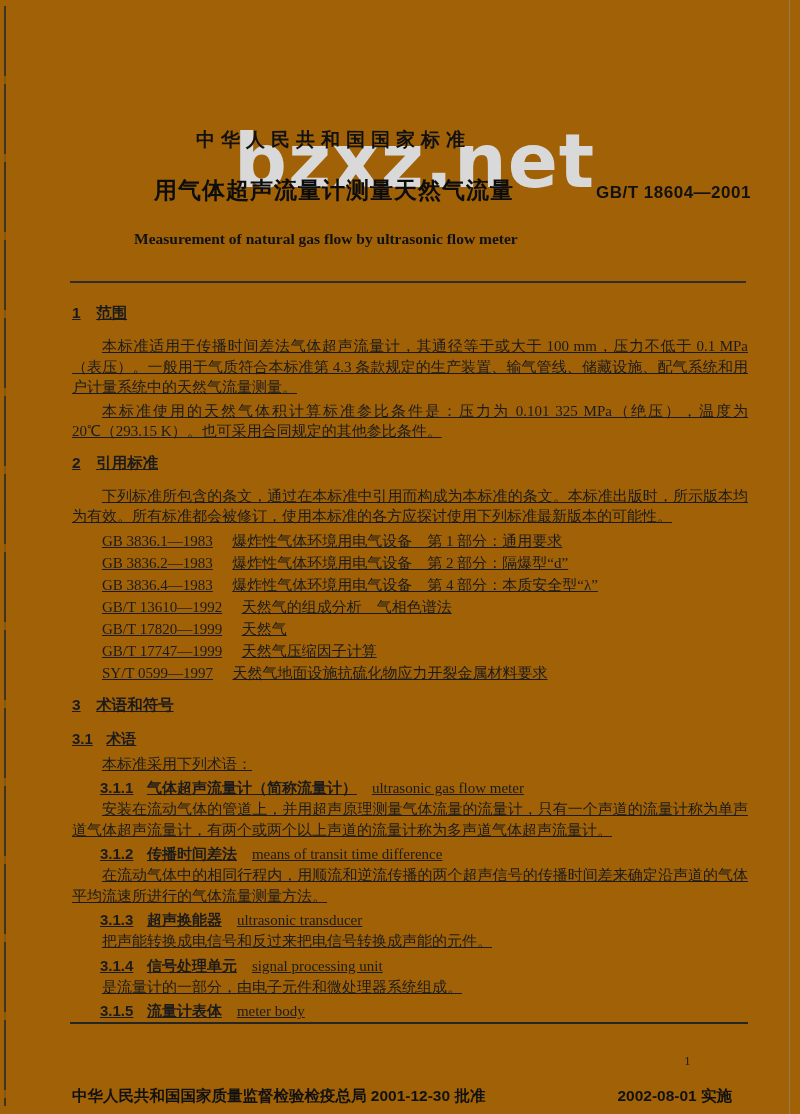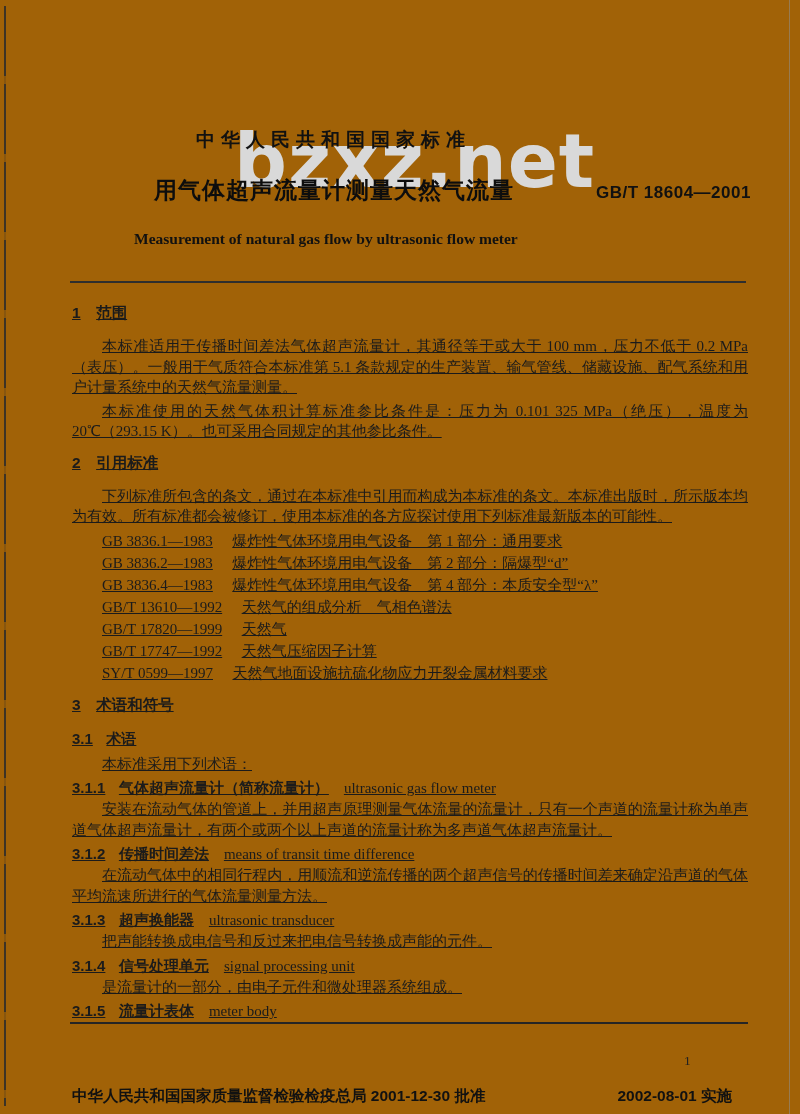--- a/index.html
+++ b/index.html
@@ -63,21 +63,21 @@
     font-family:"Liberation Sans", sans-serif; font-weight:bold;
     font-size:15px; line-height:22px; margin:8px 0 4px;
   }
   .sub .no { margin-right:0.9em; }
   .para { margin:0 0 3px; text-indent:2em; text-align:justify; }
   .reflist { margin:2px 0 4px; }
   .ref-item { padding-left:2em; line-height:22px; white-space:nowrap; }
   .ref-code { margin-right:1.3em; }
   .term-head { line-height:22px; margin-top:3px; }
   .term-no {
-    font-family:"Liberation Sans", sans-serif; font-weight:bold; margin-right:0.9em;
+    font-family:"Liberation Sans", sans-serif; font-weight:bold; margin-right:0.9em;margin-left:28px;
   }
   .term-cn { font-family:"Liberation Sans", sans-serif; font-weight:bold; }
   .term-en { font-family:"Liberation Serif", serif; margin-left:1em; }
   
   .footer-rule {
     position:absolute; left:70px; top:1022px; width:678px; height:2px;
     background:#252525; z-index:1;
   }
   .footer {
     position:absolute; left:72px; top:1086px; width:660px; z-index:1;
@@ -104,21 +104,21 @@
   <div class="title-cn">用气体超声流量计测量天然气流量</div>
   <div class="std-code">GB/T 18604—2001</div>
   <div class="title-en">Measurement of natural gas flow by ultrasonic flow meter</div>
   <div class="header-rule"></div>
 
   <div class="body">
 
     <div class="sec">
       <span class="no">1</span><span>范围</span>
     </div>
-    <p class="para">本标准适用于传播时间差法气体超声流量计，其通径等于或大于 100 mm，压力不低于 0.2 MPa（表压）。一般用于气质符合本标准第 5.1 条款规定的生产装置、输气管线、储藏设施、配气系统和用户计量系统中的天然气流量测量。</p>
+    <p class="para">本标准适用于传播时间差法气体超声流量计，其通径等于或大于 100 mm，压力不低于 0.1 MPa（表压）。一般用于气质符合本标准第 4.3 条款规定的生产装置、输气管线、储藏设施、配气系统和用户计量系统中的天然气流量测量。</p>
     <p class="para">本标准使用的天然气体积计算标准参比条件是：压力为 0.101 325 MPa（绝压），温度为 20℃（293.15 K）。也可采用合同规定的其他参比条件。</p>
 
     <div class="sec">
       <span class="no">2</span><span>引用标准</span>
     </div>
     <p class="para">下列标准所包含的条文，通过在本标准中引用而构成为本标准的条文。本标准出版时，所示版本均为有效。所有标准都会被修订，使用本标准的各方应探讨使用下列标准最新版本的可能性。</p>
 
     <div class="reflist">
       <div class="ref-item">
         <span class="ref-code">GB 3836.1—1983</span><span>爆炸性气体环境用电气设备　第 1 部分：通用要求</span>
@@ -129,21 +129,21 @@
       <div class="ref-item">
         <span class="ref-code">GB 3836.4—1983</span><span>爆炸性气体环境用电气设备　第 4 部分：本质安全型“λ”</span>
       </div>
       <div class="ref-item">
         <span class="ref-code">GB/T 13610—1992</span><span>天然气的组成分析　气相色谱法</span>
       </div>
       <div class="ref-item">
         <span class="ref-code">GB/T 17820—1999</span><span>天然气</span>
       </div>
       <div class="ref-item">
-        <span class="ref-code">GB/T 17747—1992</span><span>天然气压缩因子计算</span>
+        <span class="ref-code">GB/T 17747—1999</span><span>天然气压缩因子计算</span>
       </div>
       <div class="ref-item">
         <span class="ref-code">SY/T 0599—1997</span><span>天然气地面设施抗硫化物应力开裂金属材料要求</span>
       </div>
     </div>
 
     <div class="sec">
       <span class="no">3</span><span>术语和符号</span>
     </div>
     <div class="sub">

